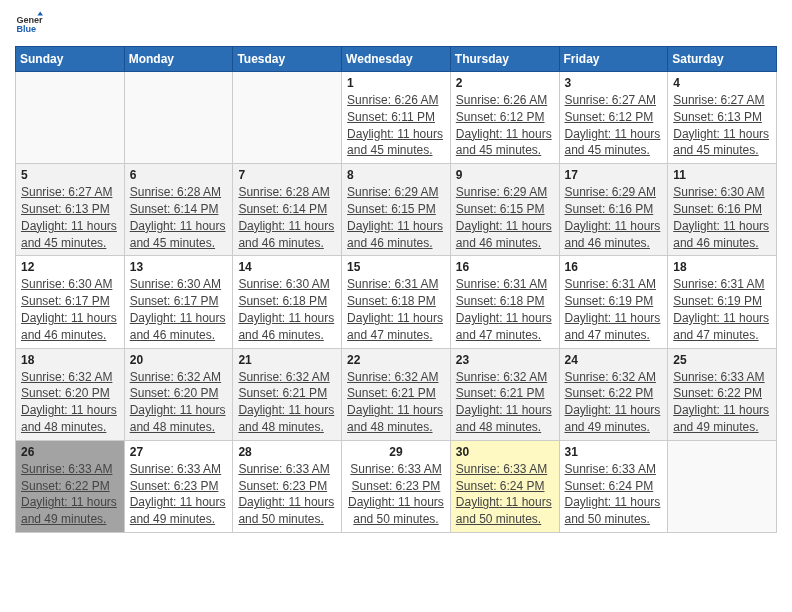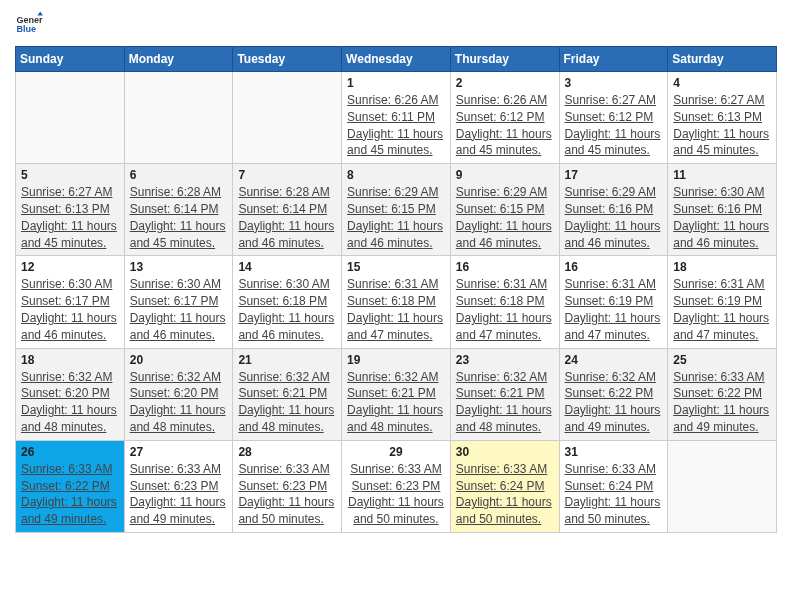--- a/index.html
+++ b/index.html
@@ -270,21 +270,21 @@
 and 48 minutes.</div>
           </td>
           <td style="background: rgb(242, 242, 242);">
             <span class="day-num">21</span>
             <div class="day-info" style="white-space: pre-line;">Sunrise: 6:32 AM
 Sunset: 6:21 PM
 Daylight: 11 hours
 and 48 minutes.</div>
           </td>
           <td style="background: rgb(242, 242, 242);">
-            <span class="day-num">19</span>
+            <span class="day-num">22</span>
             <div class="day-info" style="white-space: pre-line;">Sunrise: 6:32 AM
 Sunset: 6:21 PM
 Daylight: 11 hours
 and 48 minutes.</div>
           </td>
           <td style="background: rgb(242, 242, 242);">
             <span class="day-num">23</span>
             <div class="day-info" style="white-space: pre-line;">Sunrise: 6:32 AM
 Sunset: 6:21 PM
 Daylight: 11 hours
@@ -299,21 +299,21 @@
           </td>
           <td style="background: rgb(242, 242, 242);">
             <span class="day-num">25</span>
             <div class="day-info" style="white-space: pre-line;">Sunrise: 6:33 AM
 Sunset: 6:22 PM
 Daylight: 11 hours
 and 49 minutes.</div>
           </td>
         </tr>
         <tr>
-          <td style="background: #0ea5e9;">
+          <td style="background: #a3a3a3;">
             <span class="day-num">26</span>
             <div class="day-info" style="white-space: pre-line;">Sunrise: 6:33 AM
 Sunset: 6:22 PM
 Daylight: 11 hours
 and 49 minutes.</div>
           </td>
           <td style="background: rgb(255, 255, 255);">
             <span class="day-num">27</span>
             <div class="day-info" style="white-space: pre-line;">Sunrise: 6:33 AM
 Sunset: 6:23 PM

